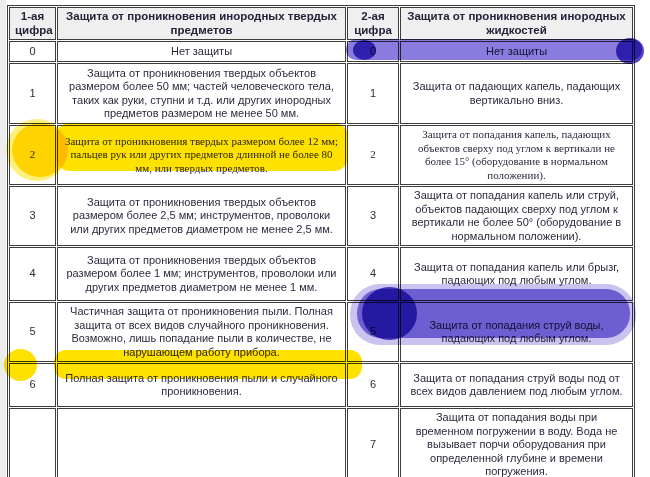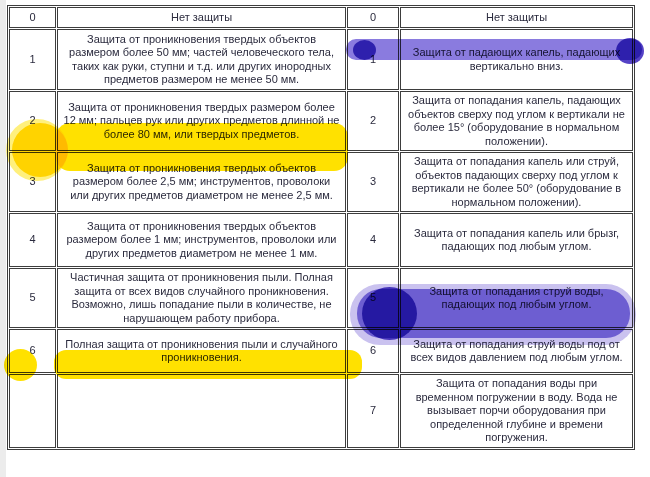--- a/index.html
+++ b/index.html
@@ -51,21 +51,21 @@
   }
   
   col.c-digit1 { width: 47px; }
   col.c-solid  { width: 289px; }
   col.c-digit2 { width: 52px; }
   col.c-liquid { width: 233px; }
   
   tr.r-head td, tr.r-head th { height: 32px; }
   tr.r0 td { height: 21px; }
   tr.r1 td { height: 61px; }
-  tr.r2 td { height: 54px; }
+  tr.r2 td { height: 54px; font-family: Liberation Serif, serif; }
   tr.r3 td { height: 54px; }
   tr.r4 td { height: 54px; }
   tr.r5 td { height: 60px; }
   tr.r6 td { height: 44px; }
   tr.r7 td { height: 63px; }
 
   
   .hl {
     position: absolute;
     pointer-events: none;
@@ -100,20 +100,26 @@
   <div id="left-strip"></div>
 
   <table class="ip-table">
     <colgroup>
       <col class="c-digit1">
       <col class="c-solid">
       <col class="c-digit2">
       <col class="c-liquid">
     </colgroup>
     <tbody>
+      <tr class="r-head">
+        <th>1-ая цифра</th>
+        <th>Защита от проникновения инородных твердых предметов</th>
+        <th>2-ая цифра</th>
+        <th>Защита от проникновения инородных жидкостей</th>
+      </tr>
       <tr class="r0">
         <td>0</td>
         <td>Нет защиты</td>
         <td>0</td>
         <td>Нет защиты</td>
       </tr>
       <tr class="r1">
         <td>1</td>
         <td>Защита от проникновения твердых объектов размером более 50 мм; частей человеческого тела, таких как руки, ступни и т.д. или других инородных предметов размером не менее 50 мм.</td>
         <td>1</td>

